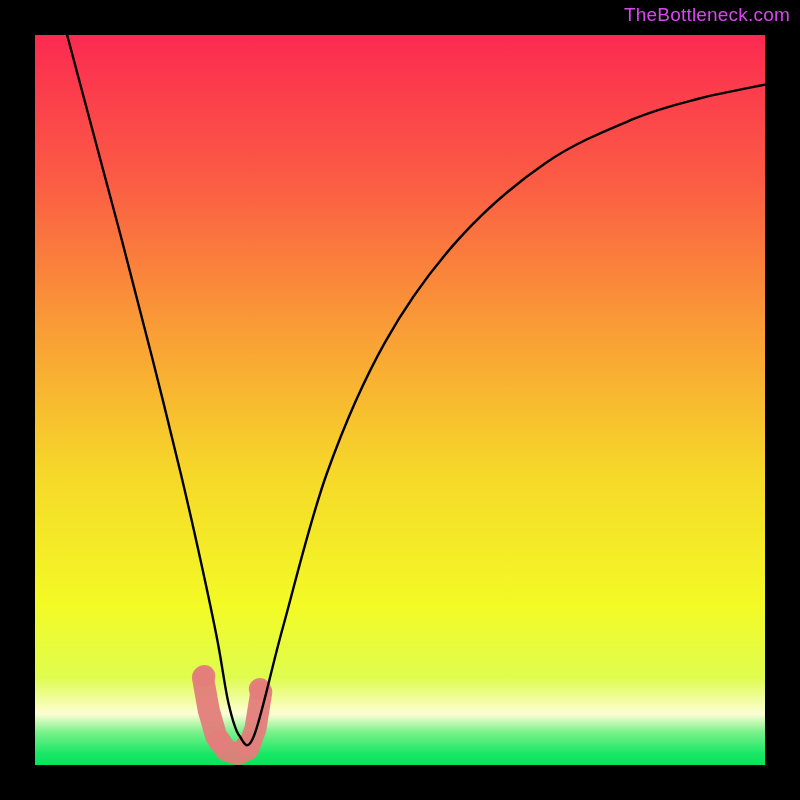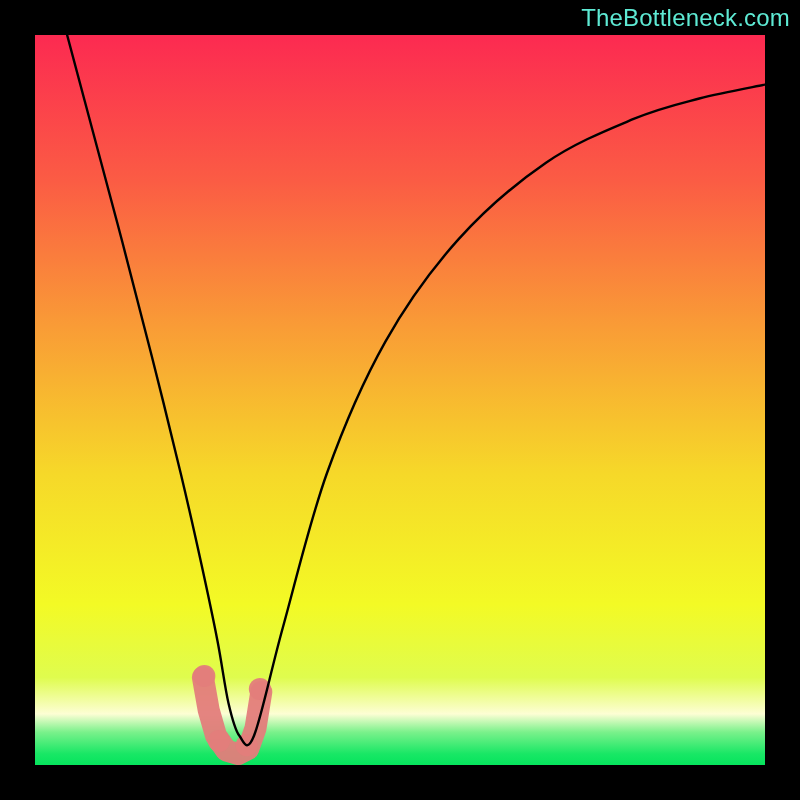--- a/index.html
+++ b/index.html
@@ -8,23 +8,23 @@
     position: relative;
     width: 800px;
     height: 800px;
     background: #000;
   }
   .watermark {
     position: absolute;
     top: 4px;
     right: 10px;
     font-family: Arial, Helvetica, sans-serif;
-    font-size: 24px;
+    font-size: 19px;
     font-weight: 500;
-    color: #5eead4;
+    color: #d946ef;
     letter-spacing: 0.2px;
     z-index: 20;
   }
   .plot {
     position: absolute;
     left: 35px;
     top: 35px;
     width: 730px;
     height: 730px;
     overflow: hidden;

